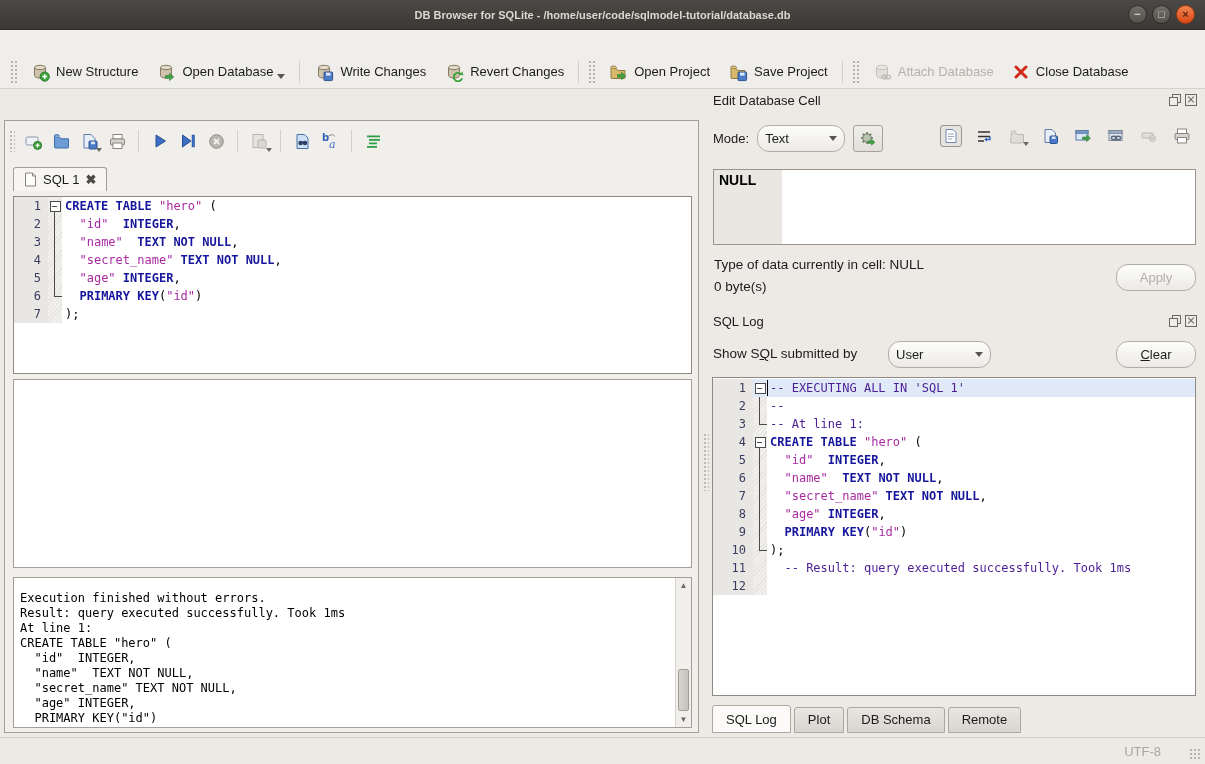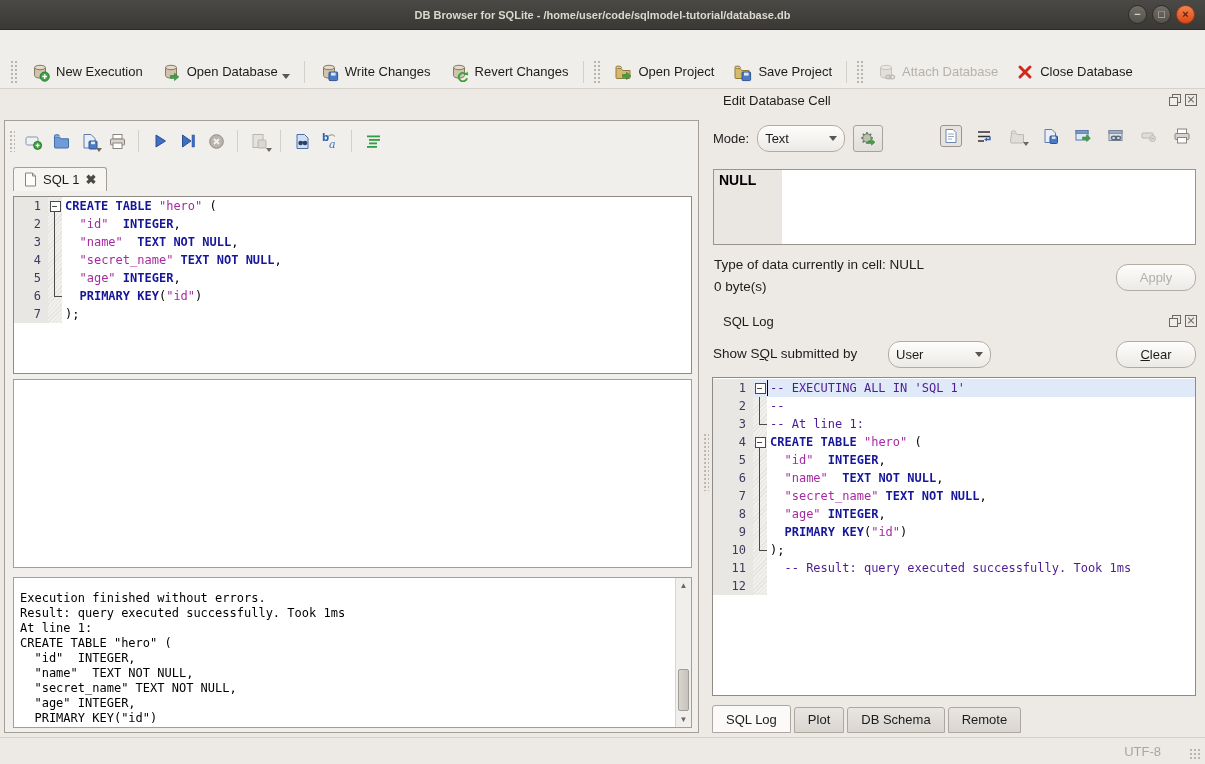--- a/index.html
+++ b/index.html
@@ -99,21 +99,21 @@
   .results-text { font-family:"DejaVu Sans Mono",monospace; font-size:12px; line-height:15px;
     padding:13px 6px; white-space:pre; color:#000; width:calc(100% - 16px); height:100%; overflow:hidden; }
   .scrollbar-v { position:absolute; right:0; top:0; bottom:0; width:16px; background:#f1efec; border-left:1px solid #d8d4cf;
     display:flex; flex-direction:column; justify-content:space-between; align-items:center; }
   .sb-arrow { font-size:8px; color:#6b6760; padding:3px 0; }
   .sb-thumb { position:absolute; left:2px; right:2px; bottom:16px; height:42px;
     background:linear-gradient(90deg,#d8d5d0,#c6c2bc); border:1px solid #a29d95; border-radius:2px; }
 
   
   .right-panel { position:absolute; left:703px; top:88px; width:502px; height:649px; }
-  .dock-title { position:absolute; left:20px; font-size:13px; color:#1c1c1c; }
+  .dock-title { position:absolute; left:10px; font-size:13px; color:#1c1c1c; }
   .dock-btns { position:absolute; right:8px; display:flex; gap:4px; }
   .dock-btn { width:12px; height:12px; position:relative; }
   .float-glyph { position:absolute; inset:0; }
   .float-glyph::before { content:""; position:absolute; right:0; top:0; width:7px; height:7px; border:1px solid #6d6862; }
   .float-glyph::after { content:""; position:absolute; left:0; bottom:0; width:7px; height:7px; border:1px solid #6d6862; background:#f0eeea; }
   .closebox-glyph { position:absolute; inset:0; border:1px solid #6d6862; }
   .closebox-glyph::before, .closebox-glyph::after { content:""; position:absolute; left:1px; top:4px; width:8px; height:1px; background:#6d6862; }
   .closebox-glyph::before { transform:rotate(45deg); }
   .closebox-glyph::after { transform:rotate(-45deg); }
 
@@ -191,21 +191,21 @@
 
     <div class="tb-btn">
       <span>
           <svg width="20" height="20" viewBox="0 0 20 20">
             <path d="M4.5 5.5 V13.5 c0 1.5 2.5 2.6 5.5 2.6 s5.5-1.1 5.5-2.6 V5.5" fill="#cfc3ad" stroke="#857a63"></path>
             <ellipse cx="10" cy="5.5" rx="5.5" ry="2.2" fill="#e3dac7" stroke="#857a63"></ellipse>
             <circle cx="14.7" cy="14.6" r="4.6" fill="#3fa33f" stroke="#2c7a2c"></circle>
             <path d="M14.7 12.2v4.8M12.3 14.6h4.8" stroke="#fff" stroke-width="1.5"></path>
           </svg>
         </span>
-      <span>New Execution</span>
+      <span>New Structure</span>
     </div>
 
     <div class="tb-btn">
       <span>
           <svg width="20" height="20" viewBox="0 0 20 20">
             <path d="M4.5 5.5 V13.5 c0 1.5 2.5 2.6 5.5 2.6 s5.5-1.1 5.5-2.6 V5.5" fill="#cfc3ad" stroke="#857a63"></path>
             <ellipse cx="10" cy="5.5" rx="5.5" ry="2.2" fill="#e3dac7" stroke="#857a63"></ellipse>
             <path d="M9.5 13.5h4v-2.3l4.3 3.7-4.3 3.7v-2.3h-4z" fill="#43a047" stroke="#2f7d33" stroke-width="0.6"></path>
           </svg>
         </span>

